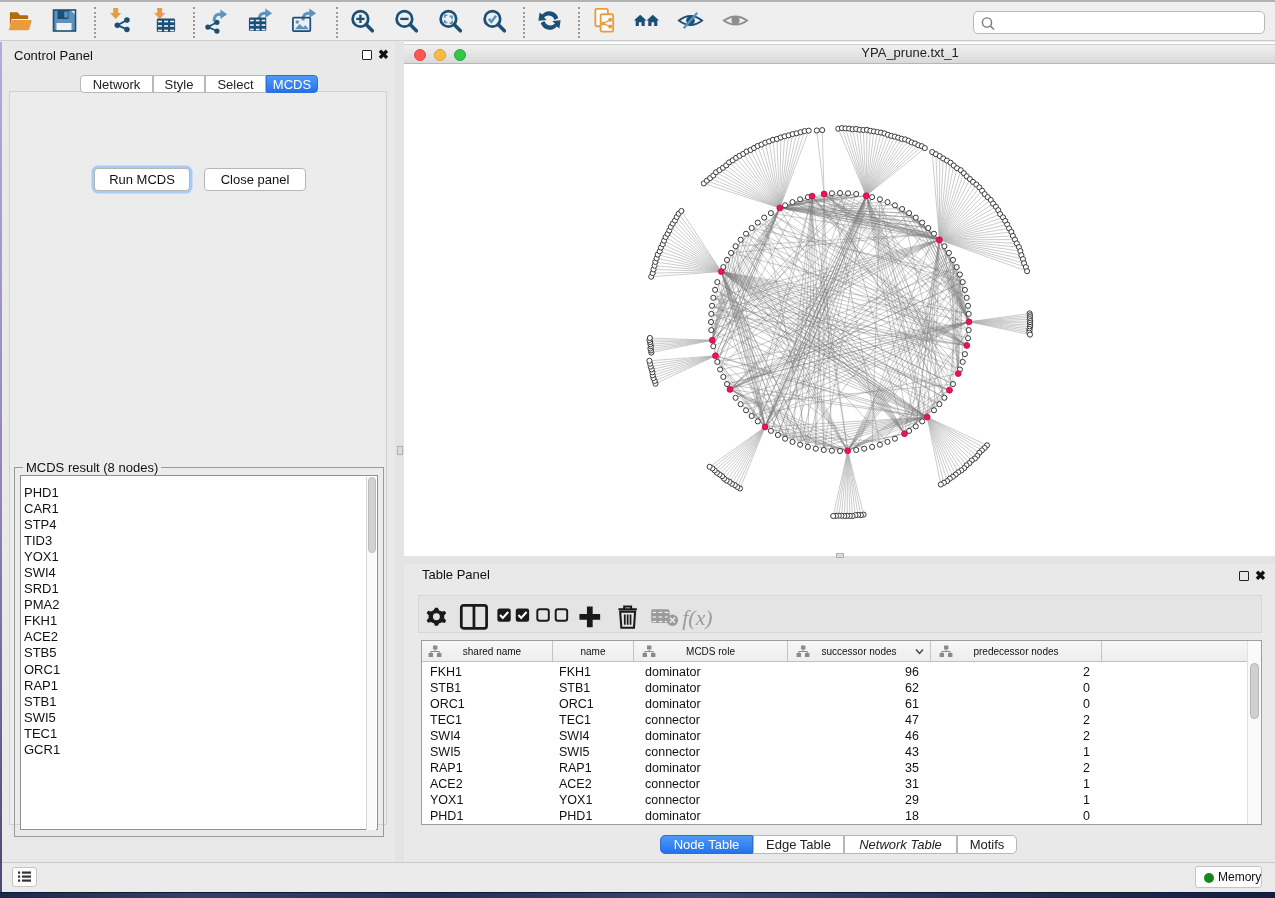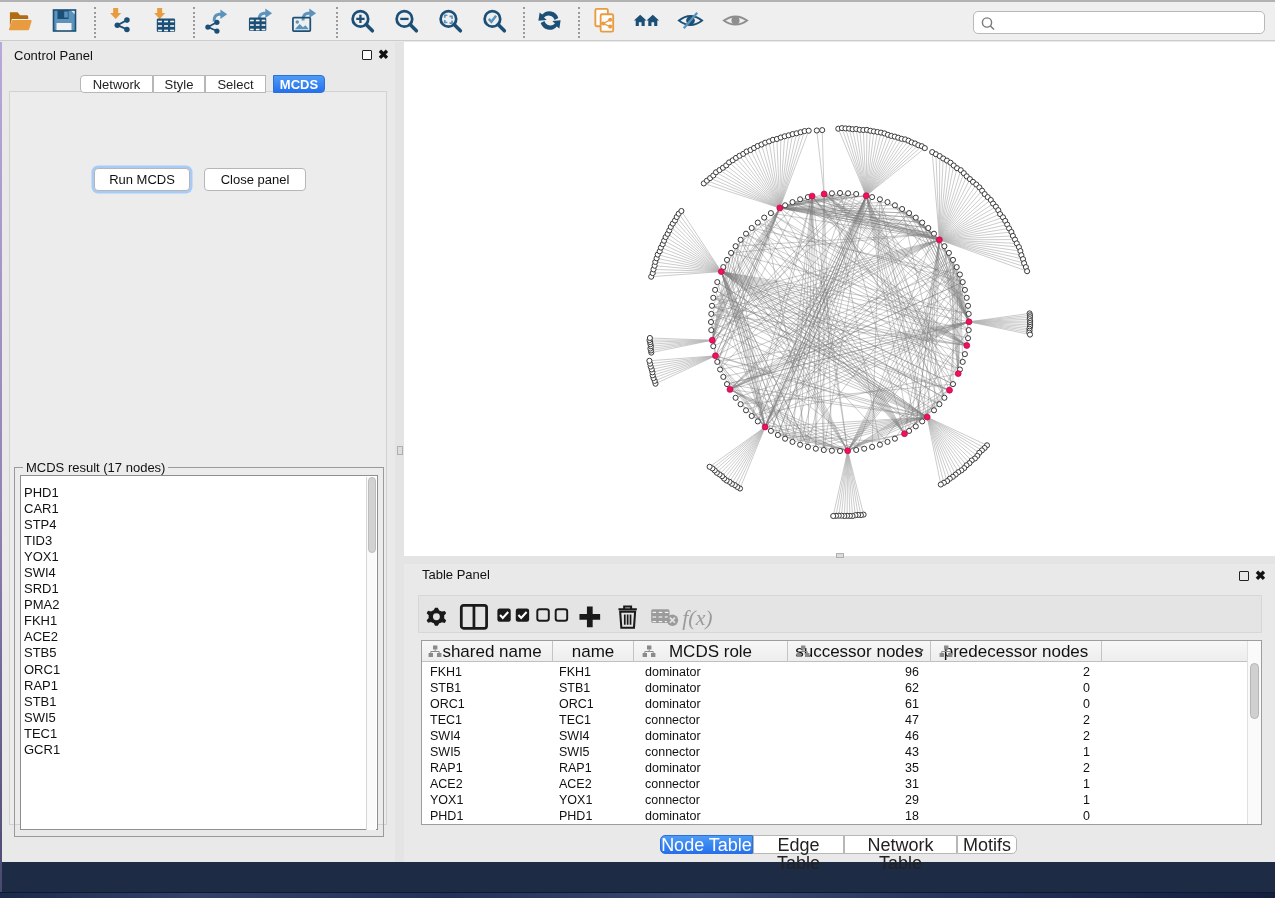--- a/index.html
+++ b/index.html
@@ -69,29 +69,29 @@
 .tp-float { position:absolute; left:835px; top:7px; width:10px; height:10px;
   border:1.5px solid #222; background:#e9e9e9; border-radius:1px; }
 .tp-close { position:absolute; left:851px; top:4px; font-size:13px; font-weight:bold; color:#111; }
 .tp-toolbar { position:absolute; left:14px; top:31px; width:844px; height:38px;
   background:#e4e4e4; border:1px solid #d7d7d7; }
 .tbl { position:absolute; left:17px; top:76px; width:841px; height:185px;
   background:#ffffff; border:1px solid #9d9d9d; }
 .tbl-head { position:absolute; left:0; top:0; width:676px; height:21px;
   background:linear-gradient(#f7f7f7,#ededed); border-bottom:1px solid #c0c0c0; }
 .th { position:absolute; top:0; height:21px; border-right:1px solid #c4c4c4;
-  font-size:17px; color:#111; text-align:center; line-height:21px; }
+  font-size:10px; color:#111; text-align:center; line-height:21px; }
 .tbl-scroll { position:absolute; right:0px; top:0px; width:14px; height:183px;
   background:#fafafa; border-left:1px solid #e0e0e0; }
 .tbl-thumb { position:absolute; left:2px; top:2px; width:11px; height:110px;
   background:#d0d0d0; border:1px solid #b5b5b5; border-radius:6px; }
 .row { position:absolute; left:0; width:676px; height:16px; font-size:12.5px; color:#111; }
 .row div { position:absolute; top:1px; }
 .btab { position:absolute; top:0; height:19px; background:#fff; border:1px solid #b7b7b7;
-  font-size:18px; color:#222; text-align:center; line-height:18px; }
+  font-size:13px; color:#222; text-align:center; line-height:18px; }
 
 .status { position:absolute; left:0; top:862px; width:1275px; height:30px;
   background:#ebebeb; border-top:1px solid #c9c9c9; }
 .st-btn { position:absolute; left:12px; top:4px; width:25px; height:20px;
   background:#fdfdfd; border:1px solid #c4c4c4; border-radius:3px; }
 .mem-btn { position:absolute; left:1195px; top:3px; width:67px; height:22px;
   background:#fdfdfd; border:1px solid #c4c4c4; border-radius:3px;
   font-size:12px; color:#111; line-height:20px; text-align:left; padding-left:22px; }
 .mem-dot { position:absolute; left:8px; top:6px; width:10px; height:10px;
   border-radius:50%; background:#17871c; }
@@ -237,36 +237,42 @@
     </div>
 
   <div class="cpanel"></div>
   <div class="cp-title">Control Panel</div>
   <div class="cp-float"></div>
   <div class="cp-close">✖</div>
   <div class="pane"></div>
   <div class="seg" style="left:80px;width:73px;border-radius:4px 0 0 4px;">Network</div>
   <div class="seg" style="left:153px;width:52px;">Style</div>
   <div class="seg" style="left:205px;width:61px;">Select</div>
-  <div class="seg" style="left:273px;width:52px;border-radius:0 4px 4px 0;background:linear-gradient(#4f9bf7,#2471ee);border-color:#2e6fd8;color:#fff;font-weight:bold;">MCDS</div>
+  <div class="seg" style="left:266px;width:52px;border-radius:0 4px 4px 0;background:linear-gradient(#4f9bf7,#2471ee);border-color:#2e6fd8;color:#fff;">MCDS</div>
   <div class="btn" style="left:94px;width:96px;box-shadow:0 0 0 2.5px #a6cbf7;">Run MCDS</div>
   <div class="btn" style="left:204px;width:102px;">Close panel</div>
   <div class="mcds-group">
-    <div class="mcds-label">MCDS result (17 nodes)</div>
+    <div class="mcds-label">MCDS result (8 nodes)</div>
     <div class="mcds-list">PHD1<br>CAR1<br>STP4<br>TID3<br>YOX1<br>SWI4<br>SRD1<br>PMA2<br>FKH1<br>ACE2<br>STB5<br>ORC1<br>RAP1<br>STB1<br>SWI5<br>TEC1<br>GCR1
       <div class="mcds-scroll">
           <div class="mcds-thumb"></div>
         </div>
     </div>
   </div>
 
   <div class="vsplit"></div>
     <div class="vgrip"></div>
 
   <div class="net">
+    <div class="net-title">
+      <span class="tl" style="left:10px;background:#fc5753;border:0.5px solid #df4744;"></span>
+      <span class="tl" style="left:30px;background:#fdbc40;border:0.5px solid #de9f34;"></span>
+      <span class="tl" style="left:50px;background:#33c748;border:0.5px solid #27aa35;"></span>
+      <div class="t">YPA_prune.txt_1</div>
+    </div>
     <div class="netgraph" id="netgraph"><svg width="867" height="492" viewBox="0 0 867 492">
 <g stroke="#7e7e7e" stroke-opacity="0.58" stroke-width="0.7" fill="none">
 <path d="M317.3 207.6L564.7 249.9"></path>
 <path d="M317.3 207.6L565.0 257.8"></path>
 <path d="M317.3 207.6L564.7 266.1"></path>
 <path d="M317.3 207.6L564.0 274.2"></path>
 <path d="M317.3 207.6L562.8 281.5"></path>
 <path d="M317.3 207.6L560.9 290.1"></path>
 <path d="M317.3 207.6L558.7 297.9"></path>
 <path d="M317.3 207.6L381.1 374.7"></path>
@@ -1264,18 +1270,31 @@
           <div style="left:509px;width:159px;text-align:right">0</div>
         </div>
         <div class="tbl-scroll">
           <div class="tbl-thumb" style="top:22px;height:56px;width:9px"></div>
         </div>
       </div>
   </div>
 
   <div class="btab" style="left:660px;top:835px;width:93px;border-radius:5px 0 0 5px;background:linear-gradient(#4f9bf7,#2471ee);border-color:#2e6fd8;color:#fff;">Node Table</div>
   <div class="btab" style="left:753px;top:835px;width:91px;">Edge Table</div>
-  <div class="btab" style="left:844px;top:835px;width:113px;">Network Table</div>
+  <div class="btab" style="left:844px;top:835px;width:113px;font-style:italic;">Network Table</div>
   <div class="btab" style="left:957px;top:835px;width:60px;border-radius:0 5px 5px 0;">Motifs</div>
 
+  <div class="status">
+    <div class="st-btn"><svg width="23" height="18" viewBox="0 0 23 18">
+      <g fill="#333">
+            <rect x="5" y="3.5" width="2.2" height="2.2"></rect>
+            <rect x="9" y="3.5" width="9" height="2.2"></rect>
+      <rect x="5" y="7.5" width="2.2" height="2.2"></rect>
+            <rect x="9" y="7.5" width="9" height="2.2"></rect>
+      <rect x="5" y="11.5" width="2.2" height="2.2"></rect>
+            <rect x="9" y="11.5" width="9" height="2.2"></rect>
+          </g>
+    </svg></div>
+    <div class="mem-btn"><span class="mem-dot"></span>Memory</div>
+  </div>
   <div class="leftedge"></div>
   <div class="wall"></div>
 </div>
 
 </body></html>

